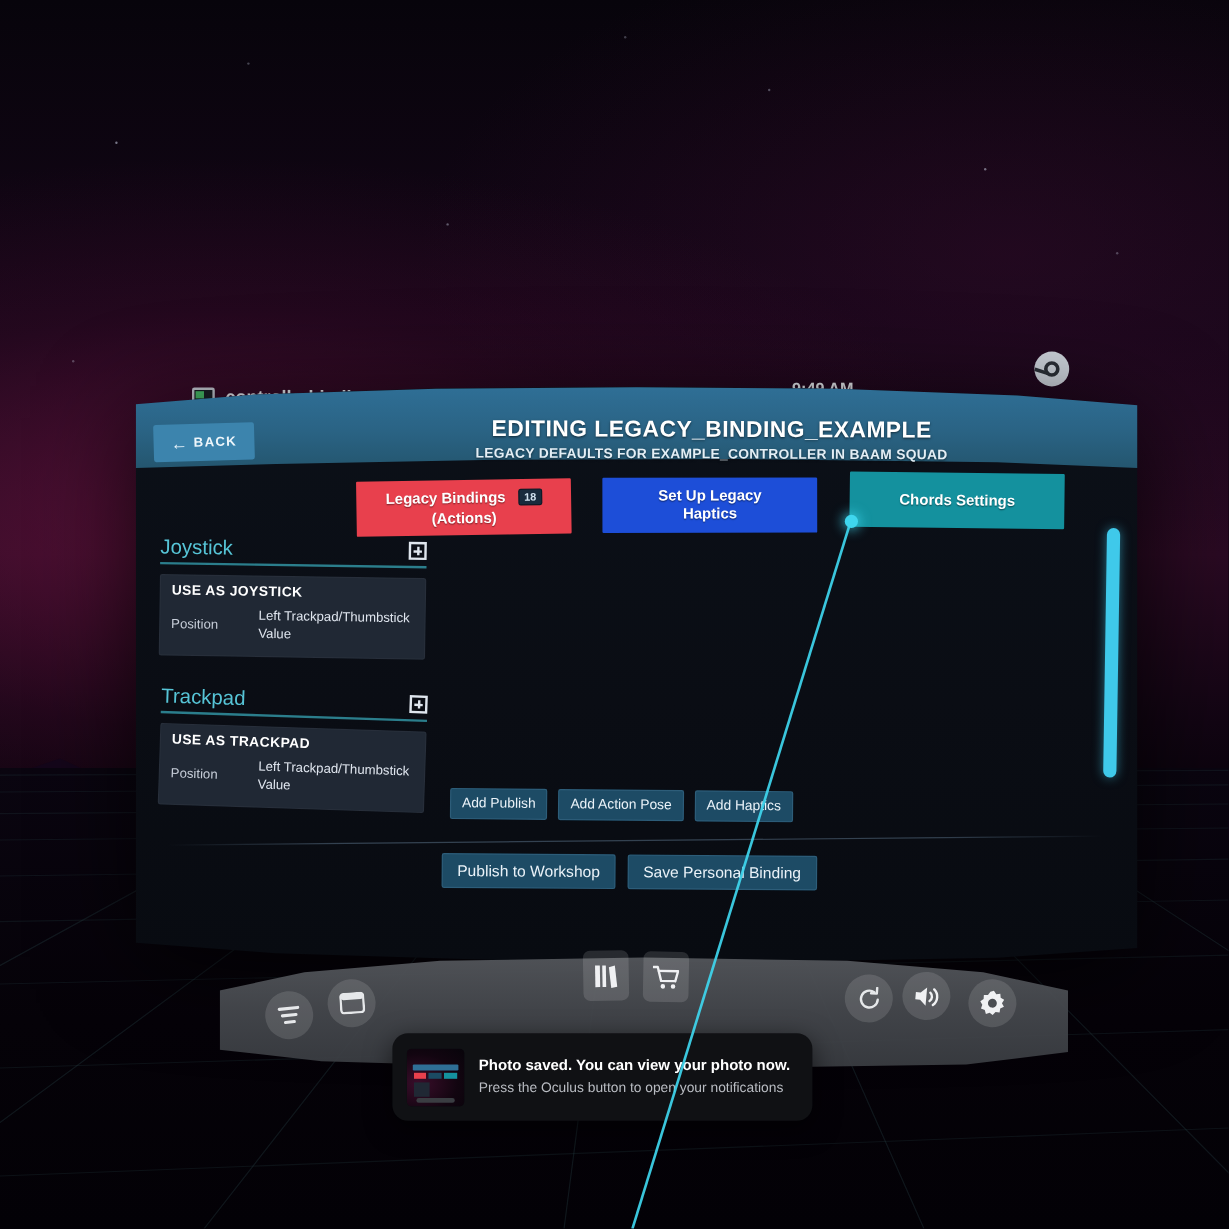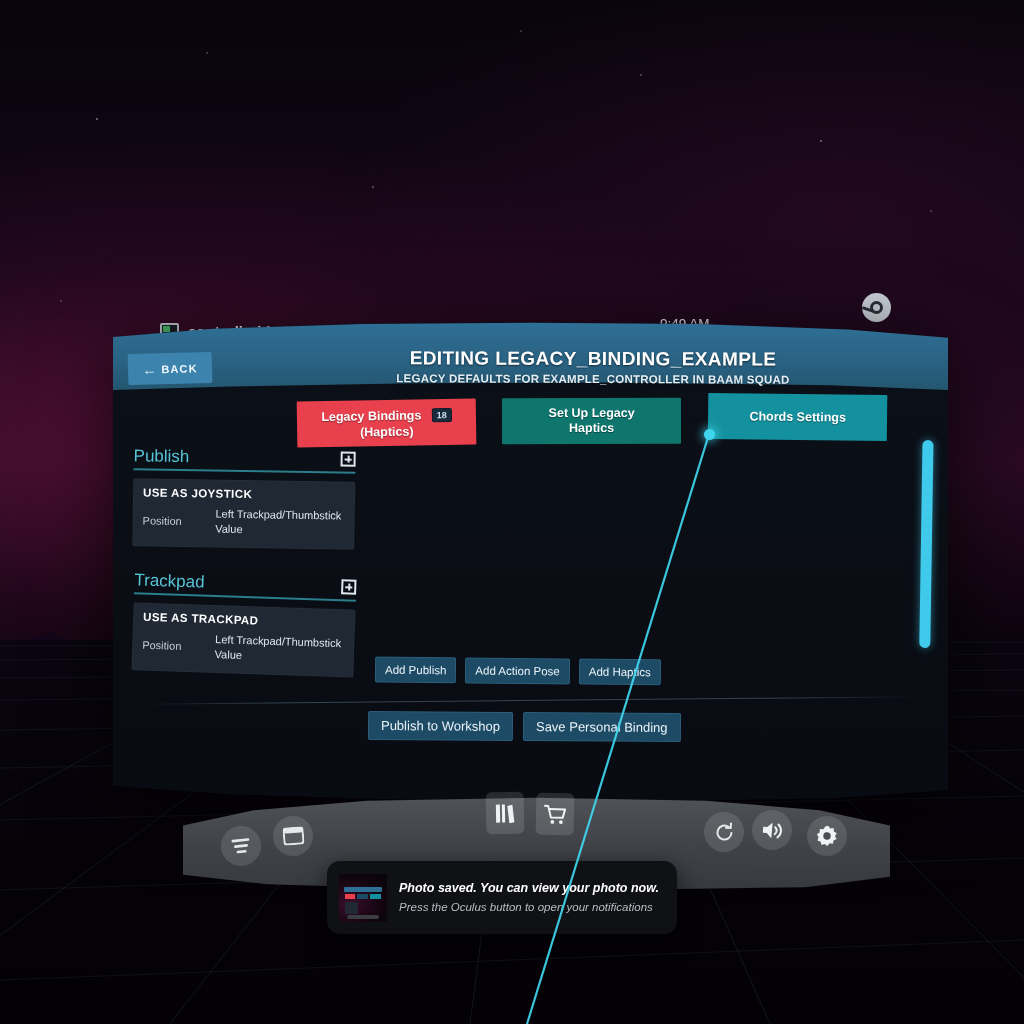--- a/index.html
+++ b/index.html
@@ -79,21 +79,21 @@
   }
   .tab {
     flex:1; display:flex; flex-direction:column; align-items:center; justify-content:center;
     border-radius:1px; cursor:pointer; position:relative;
     line-height:1.18;
   }
   .tab .t-line {
     color:#ffffff; font-size:12.5px; font-weight:bold; text-shadow:0 1px 1px rgba(0,0,0,.4);
   }
   .tab.active-red { background:#e8404d; transform:rotate(-0.9deg) translateY(2px); }
-  .tab.dim { background:#0f766e; transform:rotate(-0.1deg); }
+  .tab.dim { background:#1d4ed8; transform:rotate(-0.1deg); }
   .tab.teal { background:#14919e; transform:rotate(0.7deg) translateY(-4px); }
   .tab .badge {
     display:inline-block; background:#182b3d; color:#cfe0ee;
     font-size:9px; font-weight:bold; padding:1px 4px; border-radius:2px;
     margin-left:6px; vertical-align:middle; border:1px solid #0d1a26;
   }
 
   
   .left-col { position:absolute; left:20px; top:126px; width:222px; }
   .sec-head {
@@ -162,21 +162,21 @@
   }
   .app-icon {
     width:19px; height:16px; border:2px solid #c9cfd8; border-radius:2px;
     position:relative; background:#1c2027; margin-right:9px;
   }
   .app-icon:before {
     content:""; position:absolute; left:1px; top:1px; width:7px; height:6px; background:#49c06a;
   }
   .app-name { color:#f1f4f8; font-size:15px; font-weight:bold; }
   .clock {
-    position:absolute; left:500px; top:0; color:#f1f4f8; font-size:13.5px; font-weight:normal;
+    position:absolute; left:500px; top:0; color:#f1f4f8; font-size:13.5px; font-weight:bold;
   }
   .steam-logo {
     position:absolute; left:862px; top:293px; width:29px; height:29px; border-radius:50%;
     background:#cdd3db;
     display:flex; align-items:center; justify-content:center;
   }
   .steam-logo .inner {
     width:13px; height:13px; border-radius:50%; border:3px solid #2b3038; position:relative;
   }
   .steam-logo .inner:after {
@@ -207,21 +207,20 @@
     display:flex; align-items:center; justify-content:center; cursor:pointer;
   }
   .dock-btn svg, .dock-sq svg { display:block; }
 
   
   #toast {
     position:absolute; left:327px; top:861px; width:350px; height:73px;
     background:#101114; border-radius:13px;
     display:flex; align-items:center; padding:0 14px 0 12px; gap:12px;
     box-shadow:0 6px 22px rgba(0,0,0,.6);
-    font-style:italic;
   }
   .toast-thumb {
     width:48px; height:48px; border-radius:4px; flex:none; overflow:hidden;
     background:#0a0c11; position:relative;
   }
   .toast-thumb .tt-sky { position:absolute; inset:0;
     background:radial-gradient(ellipse at 20% 60%, #3a0d2a 0%, #120510 60%, #07040a 100%); }
   .toast-thumb .tt-bar { position:absolute; left:5px; top:13px; width:38px; height:5px; background:#2f6f96; border-radius:1px; }
   .toast-thumb .tt-red { position:absolute; left:6px; top:20px; width:10px; height:5px; background:#e8404d; }
   .toast-thumb .tt-t1 { position:absolute; left:18px; top:20px; width:11px; height:5px; background:#1b4a63; }
@@ -310,36 +309,36 @@
     <div class="title">EDITING LEGACY_BINDING_EXAMPLE</div>
     <div class="subtitle">LEGACY DEFAULTS FOR EXAMPLE_CONTROLLER IN BAAM SQUAD</div>
   </div>
 
   <div class="tabs">
     <div class="tab active-red">
       <div>
         <span class="t-line">Legacy Bindings</span>
         <span class="badge">18</span>
       </div>
-      <div class="t-line">(Haptics)</div>
+      <div class="t-line">(Actions)</div>
     </div>
     <div class="tab dim">
       <div class="t-line">Set Up Legacy</div>
       <div class="t-line">Haptics</div>
     </div>
     <div class="tab teal">
       <div class="t-line">Chords Settings</div>
     </div>
   </div>
 
   <div class="left-col">
 
     <div class="sec-a">
       <div class="sec-head">
-        <span class="sec-title">Publish</span>
+        <span class="sec-title">Joystick</span>
         <span class="plus-box"></span>
       </div>
       <div class="card">
         <div class="card-label">USE AS JOYSTICK</div>
         <div class="card-row">
           <span class="k">Position</span>
           <span class="v">Left Trackpad/Thumbstick Value</span>
         </div>
       </div>
     </div>

